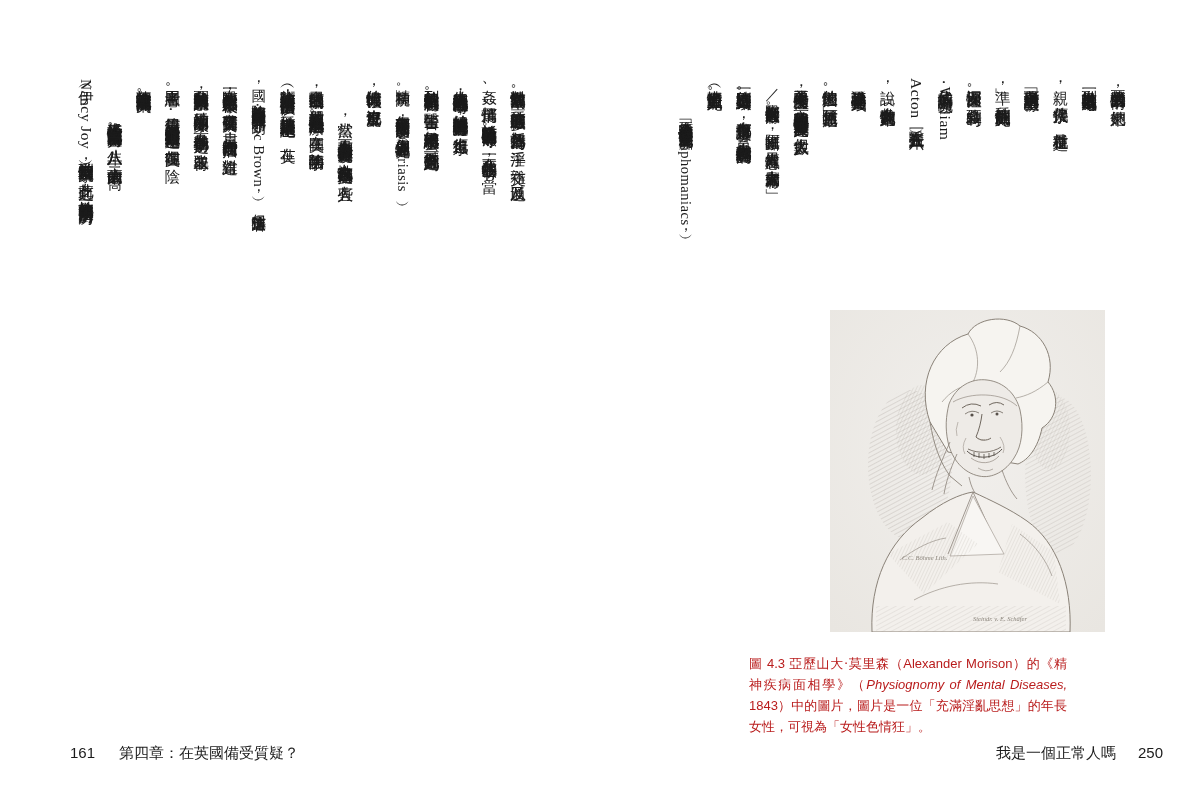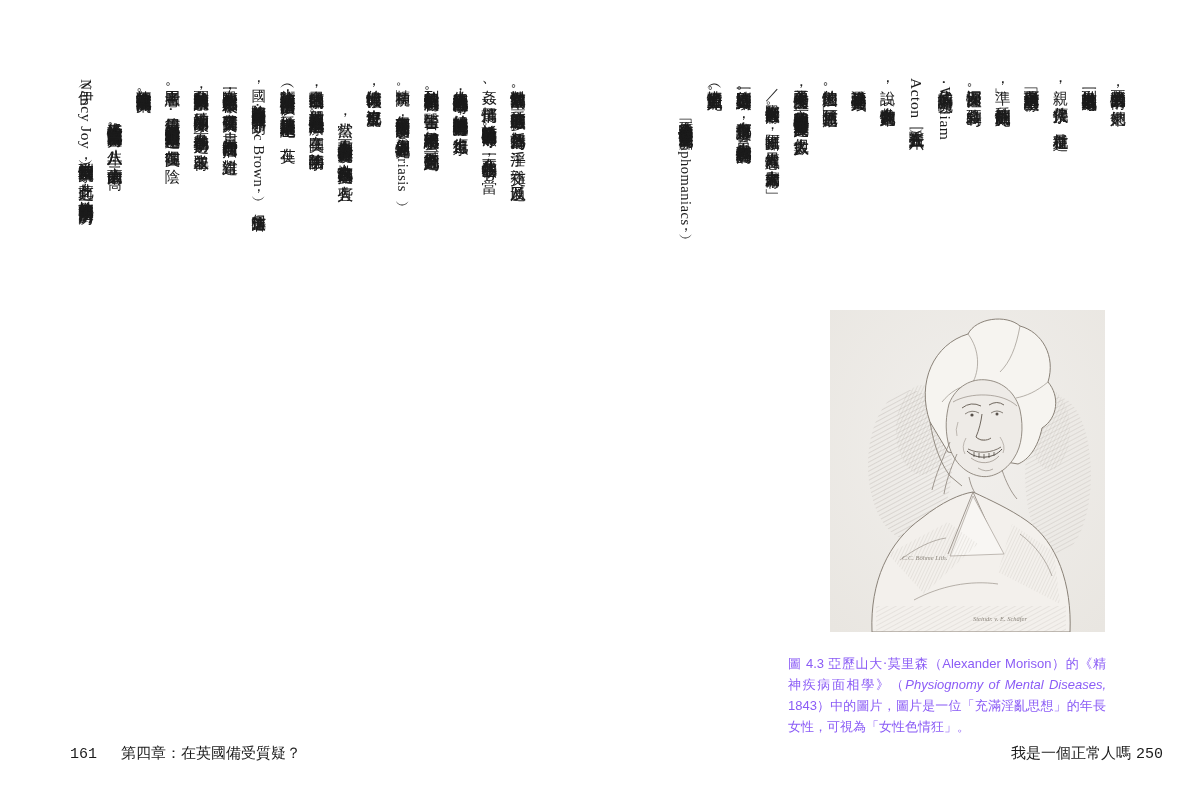--- a/index.html
+++ b/index.html
@@ -13,29 +13,29 @@
   .col{writing-mode:vertical-rl;text-orientation:mixed;width:18px;line-height:18px;
        font-size:15.5px;letter-spacing:0.5px;height:622px;overflow:visible;}
   .col.short{height:208px;}
   .col.indent{text-indent:32px;}
   .col.tight{font-size:14.5px;}
   .fn{text-combine-upright:all;font-size:9px;letter-spacing:0;color:#1b1b1b;}
   .tcu{text-combine-upright:all;letter-spacing:0;}
   
   .figure{position:absolute;left:830px;top:310px;width:275px;height:322px;}
   .figure svg{display:block;width:100%;height:100%;}
-  .caption{position:absolute;left:788px;top:640px;width:318px;
+  .caption{position:absolute;left:749px;top:640px;width:318px;
            font-family:"Liberation Sans","DejaVu Sans",sans-serif;
-           font-size:13px;line-height:21px;text-align:justify;color:#8b5cf6;}
+           font-size:13px;line-height:21px;text-align:justify;color:#b91c1c;}
   .caption em{font-style:italic;}
   
   .footer{position:absolute;top:744px;font-size:15px;color:#1b1b1b;display:flex;align-items:baseline;}
   #footer-left{left:70px;gap:24px;}
-  #footer-right{right:37px;gap:5px;}
-  .pagenum{font-family:Liberation Mono, monospace;}
+  #footer-right{right:37px;gap:22px;}
+  .pagenum{font-family:Liberation Sans, sans-serif;}
 </style>
 </head>
 <body>
 
 <div id="spread">
 
   <div id="right-cols" class="vcols">
       <div class="col short">要勞力或腦力的事情，她們來</div>
       <div class="col short">到世上的唯一目的就是成為母</div>
       <div class="col short">親，傳宗接代。<span class="fn">78</span>就是在這種</div>

